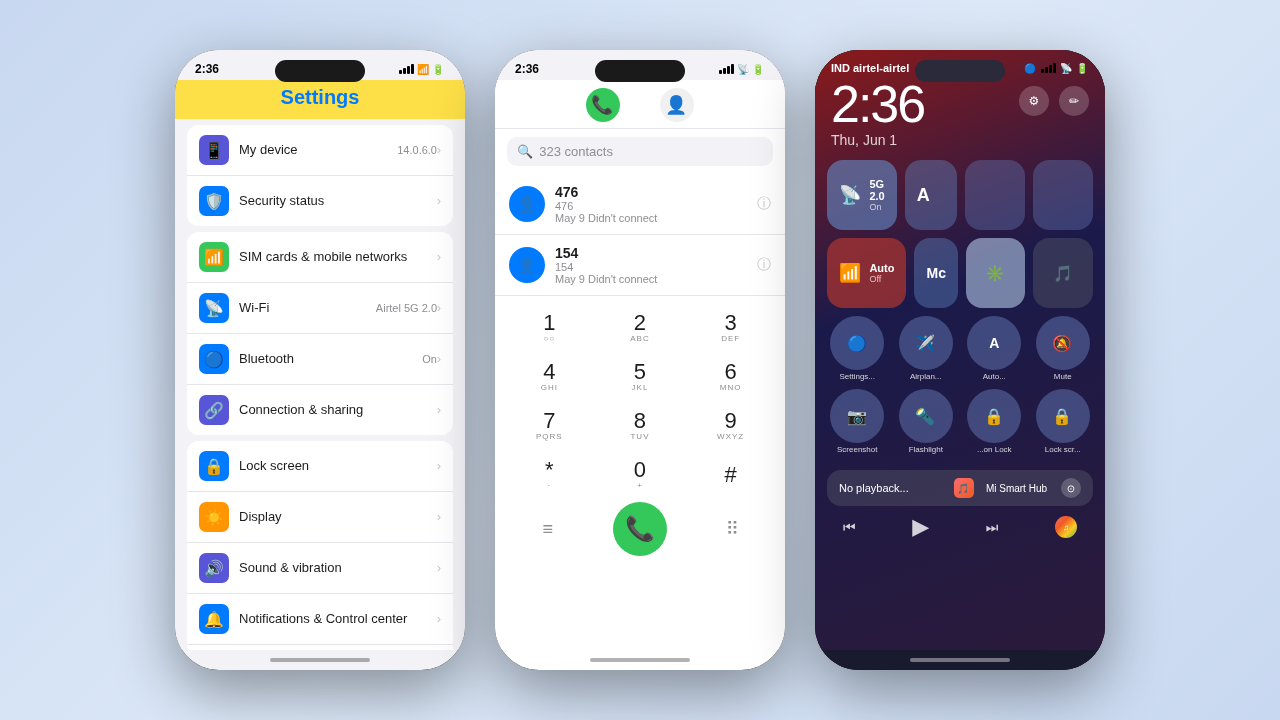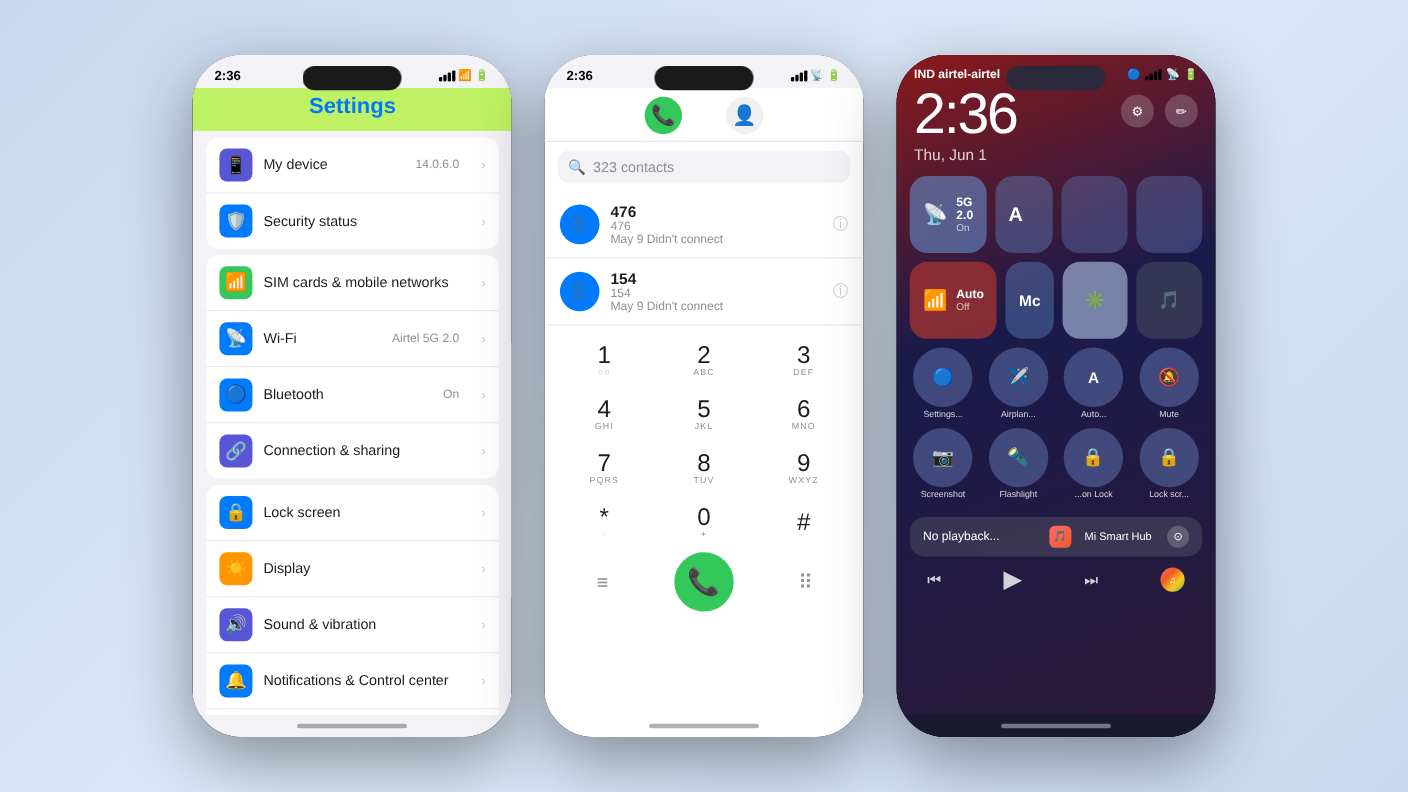--- a/index.html
+++ b/index.html
@@ -78,21 +78,21 @@
       flex: 1;
       overflow-y: auto;
       background: #f2f2f7;
     }
     .settings-title {
       text-align: center;
       font-size: 20px;
       font-weight: 700;
       color: #007aff;
       padding: 6px 0 10px;
-      background: #bef264;
+      background: #fde047;
     }
 
     .settings-section {
       background: #fff;
       border-radius: 12px;
       margin: 6px 12px;
       overflow: hidden;
     }
 
     .settings-item {
@@ -118,21 +118,21 @@
     .settings-item-text {
       flex: 1;
       font-size: 13px;
       font-weight: 500;
       color: #1c1c1e;
       line-height: 1.3;
     }
     .settings-item-value {
       font-size: 11px;
       color: #8e8e93;
-      margin-right: 20px;
+      margin-right: 0;
     }
     .chevron {
       color: #c7c7cc;
       font-size: 12px;
     }
 
     
     .phone-2 {
       width: 290px;
       height: 620px;

